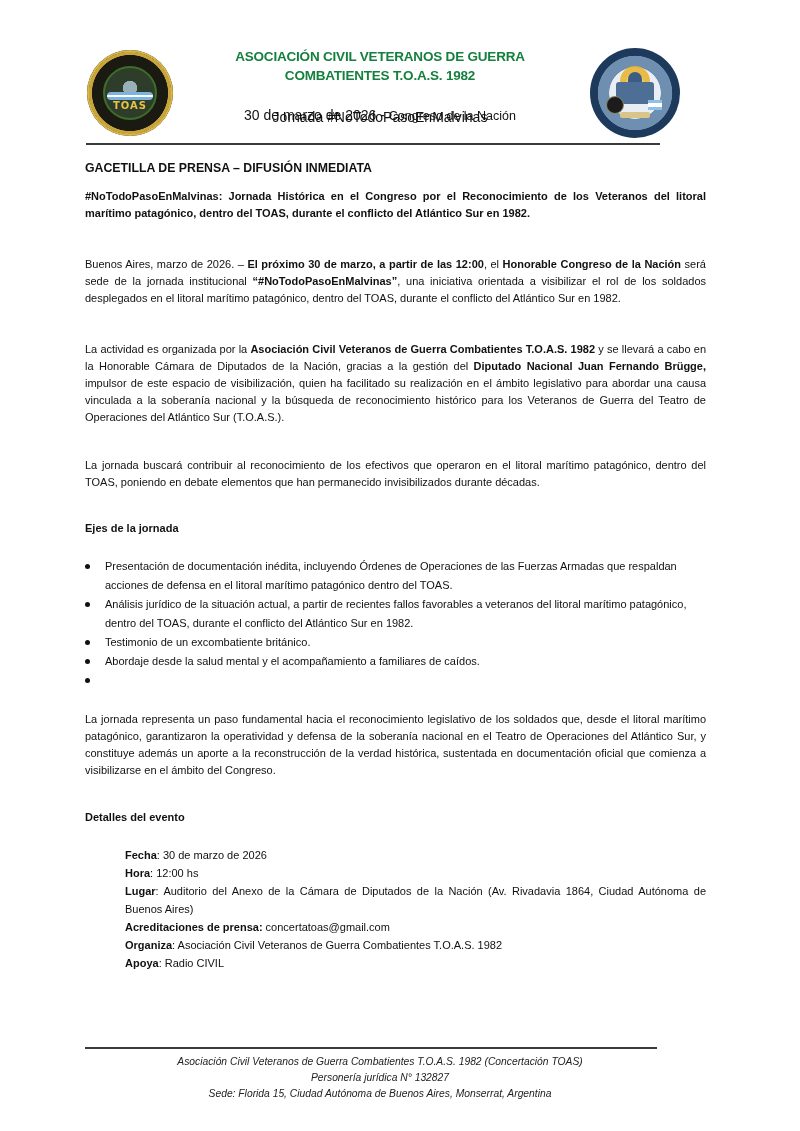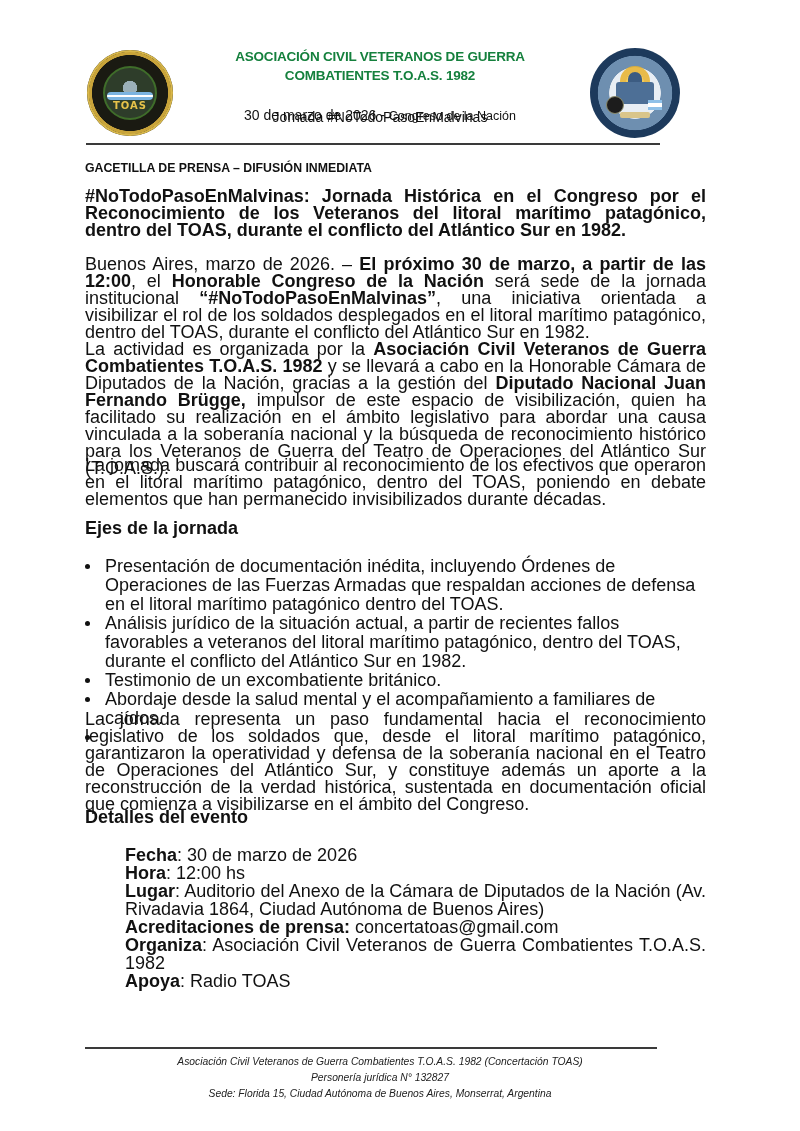--- a/index.html
+++ b/index.html
@@ -71,21 +71,21 @@
     .hdr-date { top: 106px; font-size: 14px; line-height: 19px; color: #111; }
     .hdr-date .small { font-size: 12.5px; }
 
     .rule { position: absolute; height: 1.5px; background: #3a3a3a; }
     .rule-top { left: 86px; top: 143px; width: 574px; }
     .rule-bottom { left: 85px; top: 1047px; width: 572px; }
 
     
     .content {
       position: absolute; left: 85px; width: 621px;
-      font-size: 18px; line-height: 17px; color: #111;
+      font-size: 11px; line-height: 17px; color: #111;
     }
     .just { text-align: justify; }
     .bold { font-weight: bold; }
     .gacetilla { top: 160px; font-weight: bold; font-size: 12.3px; }
     .headline { top: 188px; font-weight: bold; }
     .p1 { top: 256px; }
     .p2 { top: 341px; }
     .p3 { top: 457px; }
     .ejes { top: 520px; font-weight: bold; }
     .bullets { top: 557px; list-style: none; left: 85px; width: 621px; }
@@ -164,20 +164,20 @@
   <div class="content p4 just">La jornada representa un paso fundamental hacia el reconocimiento legislativo de los soldados que, desde el litoral marítimo patagónico,  garantizaron la operatividad y defensa de la soberanía nacional en el Teatro de Operaciones del Atlántico Sur, y constituye además un aporte a la reconstrucción de la verdad histórica, sustentada en documentación oficial que comienza a visibilizarse en el ámbito del Congreso.</div>
 
   <div class="content detalles">Detalles del evento</div>
 
   <div class="content details just">
     <div class="row"><span class="bold">Fecha</span><span>: 30 de marzo de 2026</span></div>
     <div class="row"><span class="bold">Hora</span><span>: 12:00 hs</span></div>
     <div class="row"><span class="bold">Lugar</span><span>: Auditorio del Anexo de la Cámara de Diputados de la Nación (Av. Rivadavia 1864, Ciudad Autónoma de Buenos Aires)</span></div>
     <div class="row"><span class="bold">Acreditaciones de prensa:</span><span> concertatoas@gmail.com</span></div>
     <div class="row"><span class="bold">Organiza</span><span>: Asociación Civil Veteranos de Guerra Combatientes T.O.A.S. 1982</span></div>
-    <div class="row"><span class="bold">Apoya</span><span>: Radio TOAS</span></div>
+    <div class="row"><span class="bold">Apoya</span><span>: Radio CIVIL</span></div>
   </div>
 
   <div class="rule rule-bottom"></div>
   <div class="footer footer-1">Asociación Civil Veteranos de Guerra Combatientes T.O.A.S. 1982 (Concertación TOAS)</div>
   <div class="footer footer-2">Personería jurídica N° 132827</div>
   <div class="footer footer-3">Sede: Florida 15, Ciudad Autónoma de Buenos Aires, Monserrat, Argentina</div>
 </div>
 
 </body></html>

